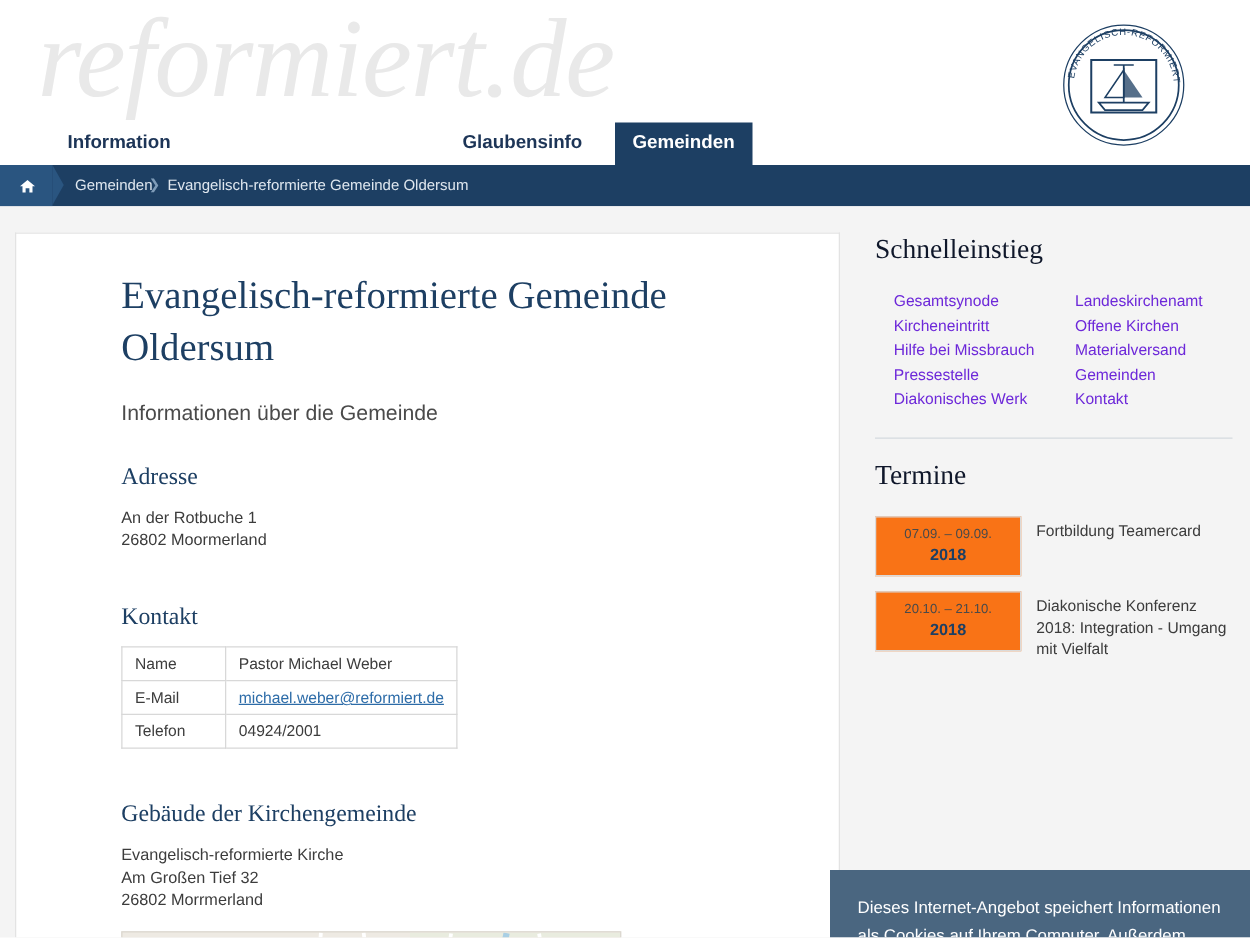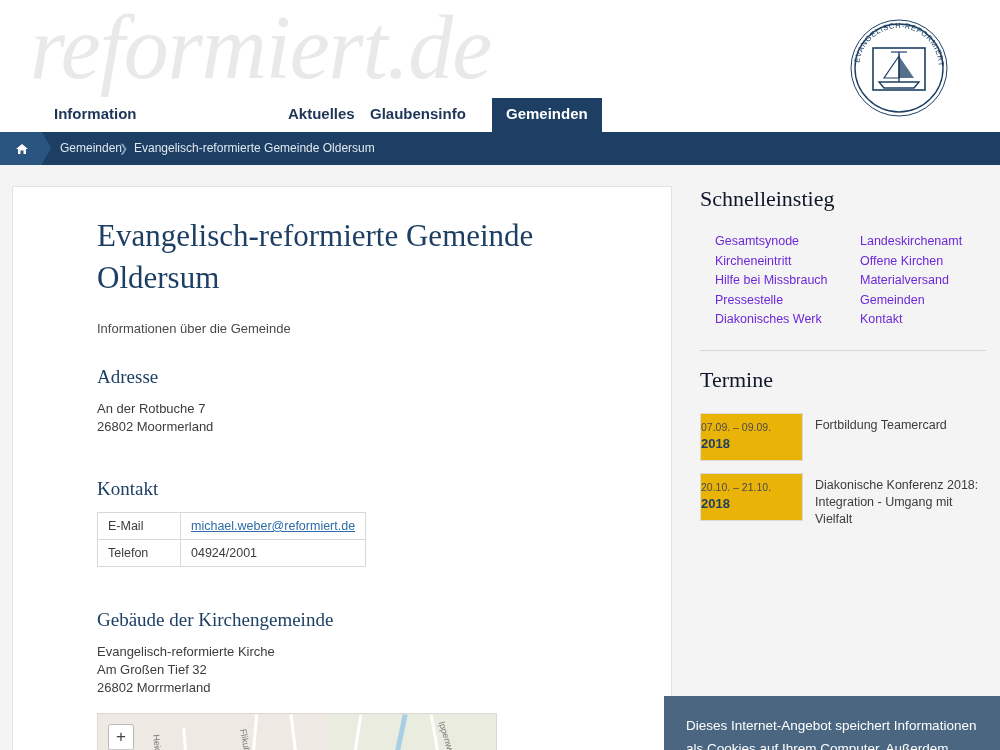--- a/index.html
+++ b/index.html
@@ -122,21 +122,21 @@
   }
   h1.page-title {
     font-family: "Liberation Serif", serif;
     font-weight: normal;
     font-size: 31px;
     line-height: 42px;
     color: #1d3f63;
     margin: 0 0 22px 0;
   }
   .subtitle {
-    font-size: 13px;
+    font-size: 17px;
     color: #4a4a4a;
     margin: 0 0 30px 0;
   }
   h2.section {
     font-family: "Liberation Serif", serif;
     font-weight: normal;
     font-size: 19px;
     color: #1d3f63;
     margin: 16px 0 12px 0;
   }
@@ -259,24 +259,24 @@
     height: 1px;
     background: #d3d9de;
     margin: 20px 0 16px 0;
     width: 286px;
   }
   .termin {
     display: flex;
     margin-bottom: 12px;
   }
   .termin-date {
-    width: 103px; height: 48px;
+    width: 117px; height: 48px;
     border: 1px solid #dadada;
-    background: #eab308;
-    text-align: left;
+    background: #f97316;
+    text-align: center;
     font-size: 10.5px;
     color: #4a4a4a;
     padding-top: 7px;
     flex: none;
   }
   .termin-date b {
     display: block;
     font-size: 13px;
     color: #1d3f63;
     margin-top: 3px;
@@ -324,21 +324,20 @@
         <line x1="45" y1="34" x2="61" y2="34" stroke="#1d3f63" stroke-width="1.2"></line>
         <path id="arcTop" d="M13,50 a40,40 0 0,1 80,0" fill="none"></path>
         <text font-size="7.6" fill="#1d3f63" font-family="Liberation Sans, sans-serif" letter-spacing="0.6">
           <textPath href="#arcTop" startOffset="4%">EVANGELISCH-REFORMIERTE KIRCHE</textPath>
         </text>
       </svg>
     </div>
 
     <div class="navbar">
       <div class="navitem" style="left:40px">Information</div>
-      <div class="navitem" style="left:274px">Aktuelles</div>
       <div class="navitem" style="left:356px">Glaubensinfo</div>
       <div class="navitem active" style="left:492px">Gemeinden</div>
     </div>
   </div>
 
   <div class="breadcrumb">
     <div class="bc-home">
       <span class="home-icon">
         <svg width="14" height="12" viewBox="0 0 14 12">
           <path d="M7 1 L13 6 L11 6 L11 11 L8.5 11 L8.5 7.5 L5.5 7.5 L5.5 11 L3 11 L3 6 L1 6 Z" fill="#ffffff"></path>
@@ -357,28 +356,32 @@
       <div class="sh-tw">t</div>
       <div class="sh-gp">g+</div>
     </div>
 
     <div class="main-card">
       <div class="main-inner">
         <h1 class="page-title">Evangelisch-reformierte Gemeinde Oldersum</h1>
         <p class="subtitle">Informationen über die Gemeinde</p>
 
         <h2 class="section">Adresse</h2>
-        <div class="addr-line">An der Rotbuche 7</div>
+        <div class="addr-line">An der Rotbuche 1</div>
         <div class="addr-line">26802 Moormerland</div>
 
         <div class="block-gap"></div>
 
         <h2 class="section">Kontakt</h2>
         <table class="kontakt">
           <tbody>
+              <tr>
+            <td class="k">Name</td>
+            <td class="v">Pastor Michael Weber</td>
+          </tr>
           <tr>
             <td class="k">E-Mail</td>
             <td class="v">
               <a class="mail" href="#">michael.weber@reformiert.de</a>
             </td>
           </tr>
           <tr>
             <td class="k">Telefon</td>
             <td class="v">04924/2001</td>
           </tr>

